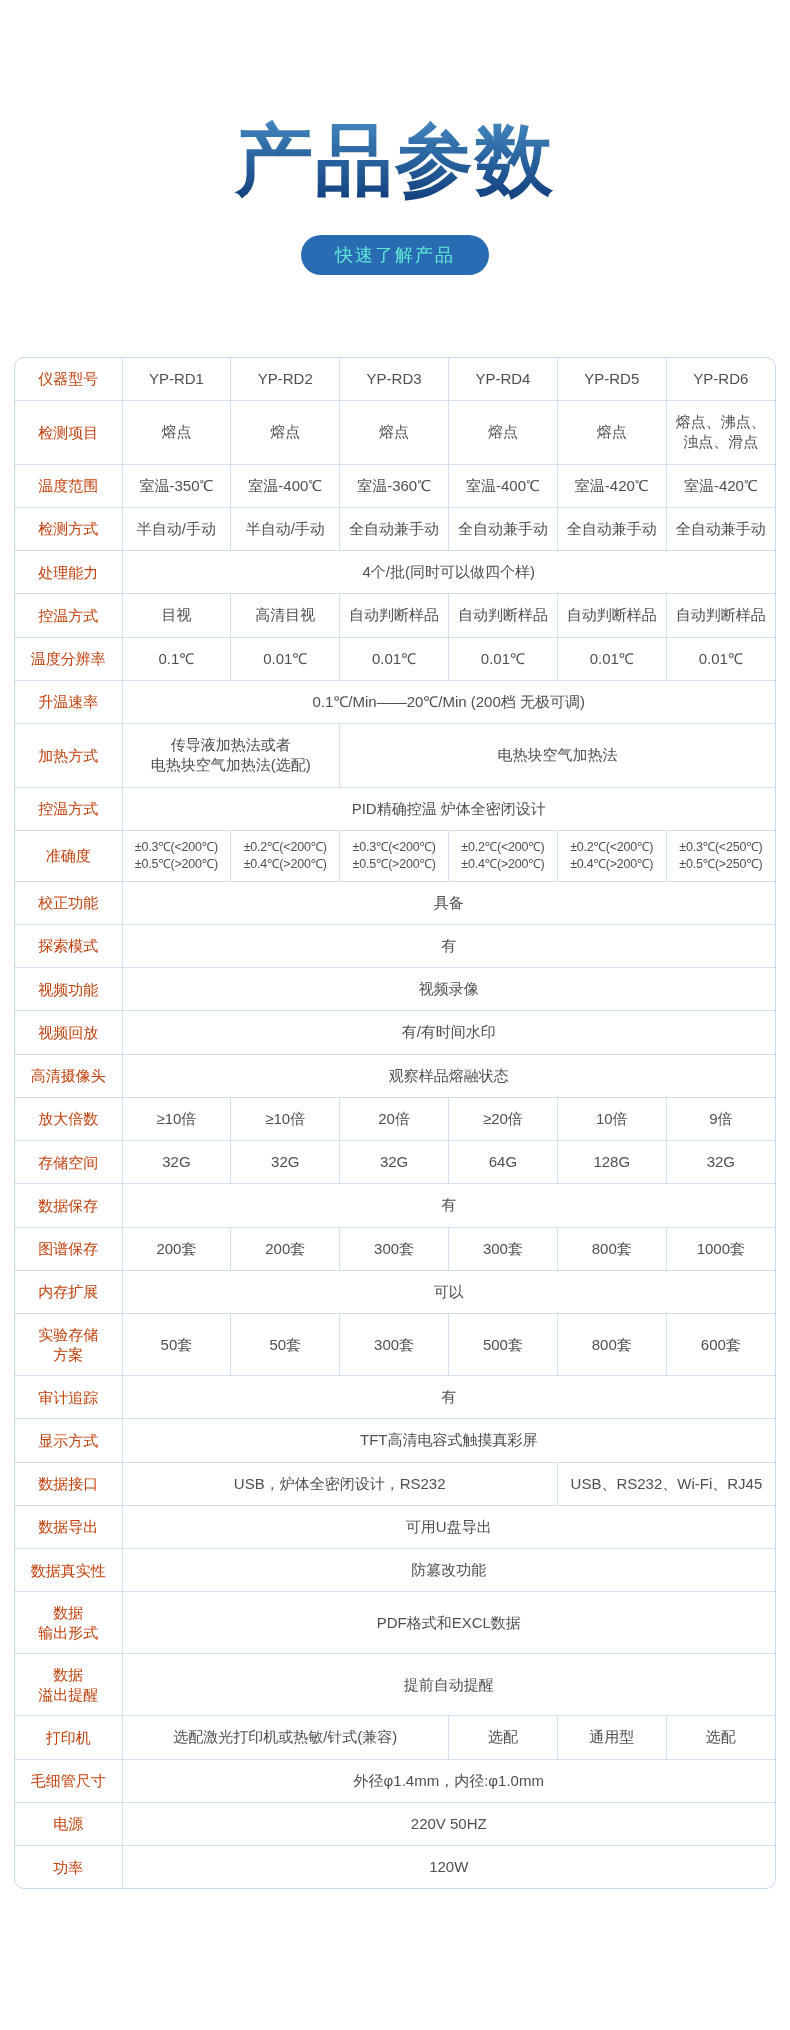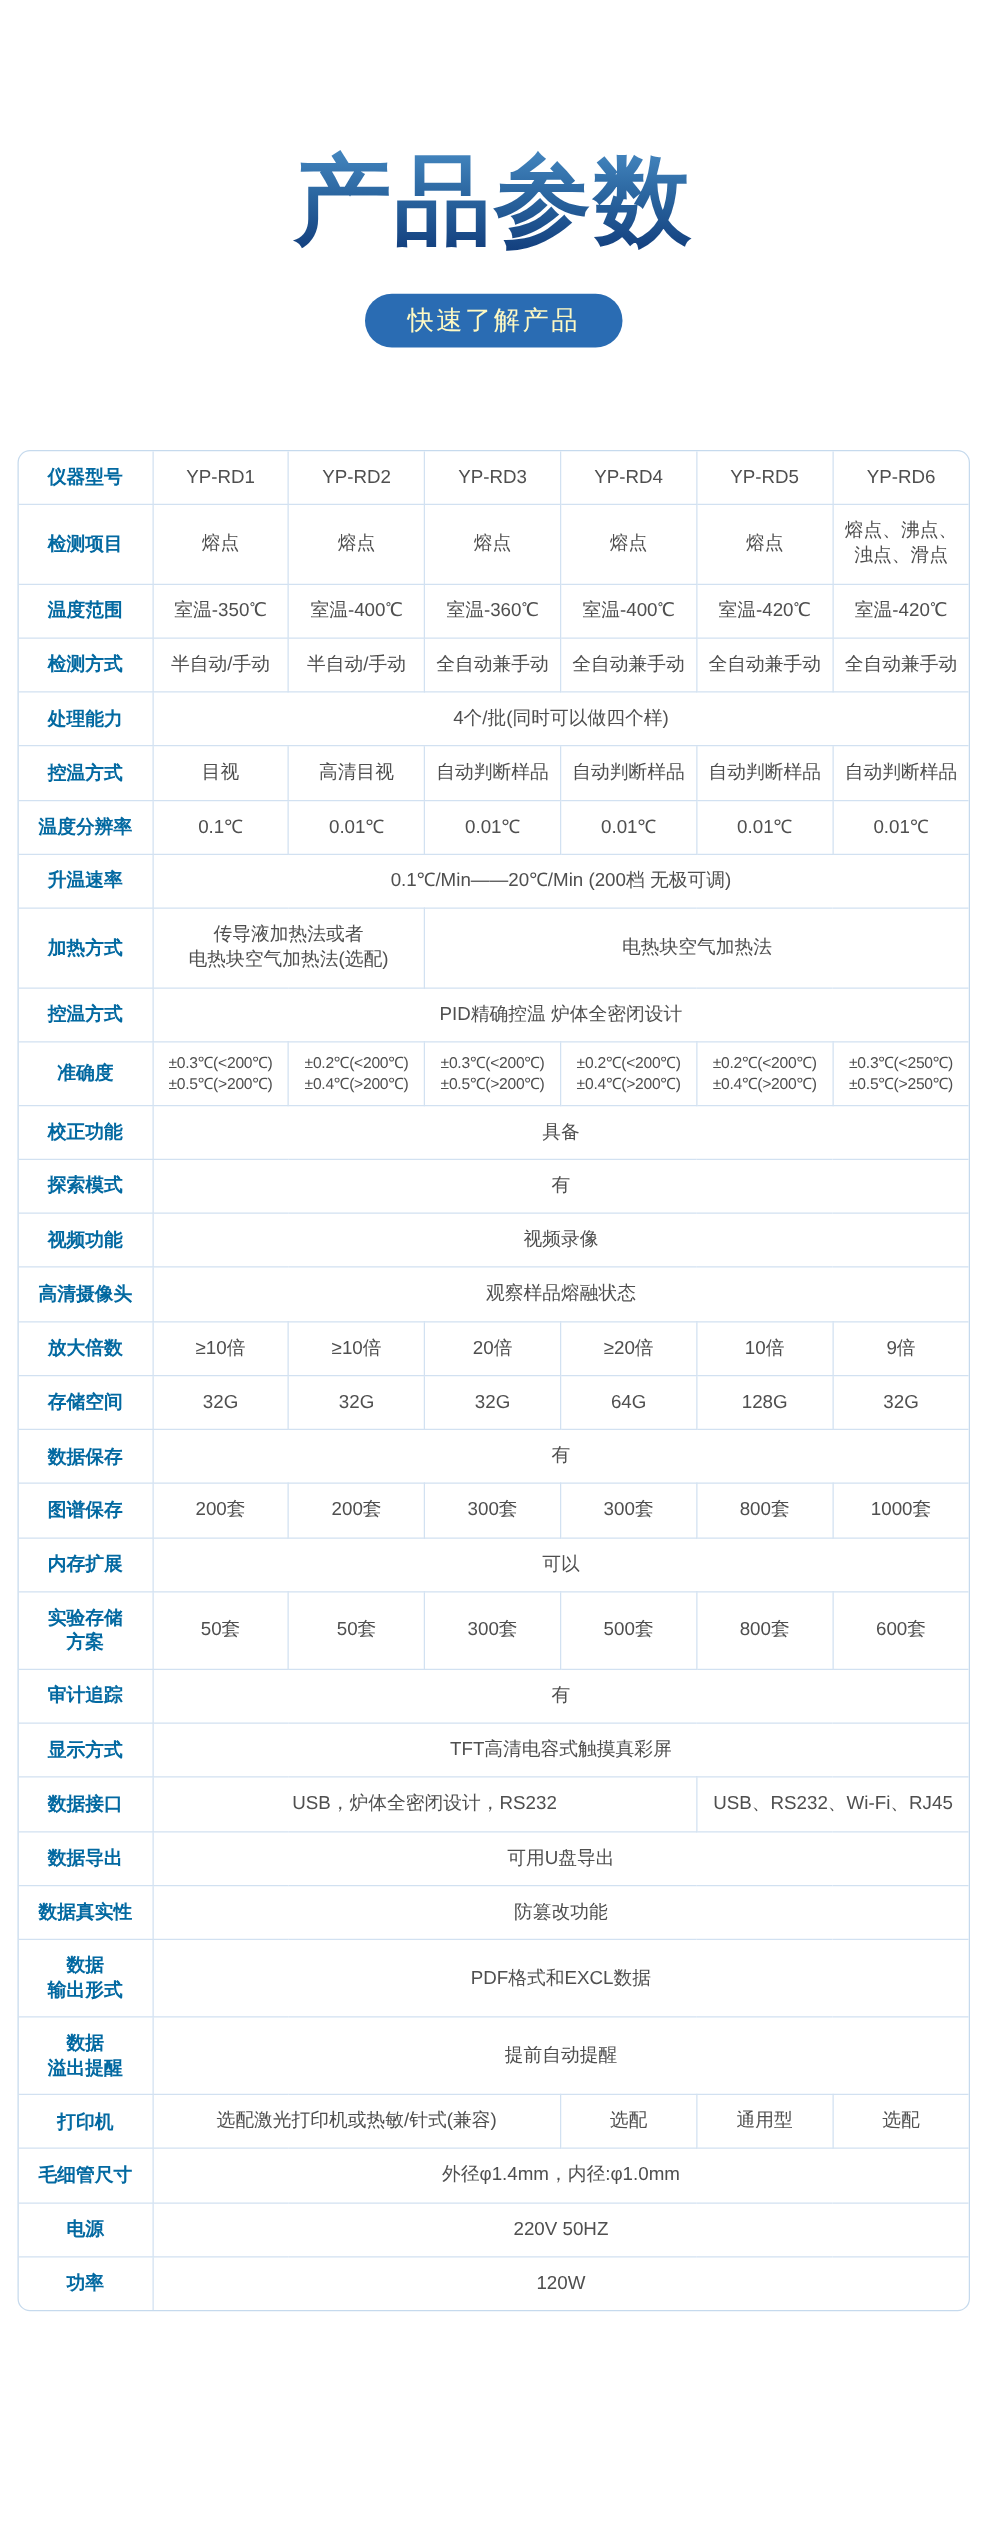--- a/index.html
+++ b/index.html
@@ -16,43 +16,43 @@
   }
   @supports ((-webkit-background-clip:text) or (background-clip:text)) {
     .page-title {
       background:linear-gradient(180deg,#4486bf 0%, #2a659f 45%, #123e7d 100%);
       -webkit-background-clip:text; background-clip:text;
       color:transparent;
     }
   }
   .cta {
     display:inline-block; margin-top:33px;
-    background:#2a6cb3; color:#fef9c3;
-    font-size:21px; line-height:1; letter-spacing:2px;
+    background:#2a6cb3; color:#5eead4;
+    font-size:18px; line-height:1; letter-spacing:2px;
     padding:11px 34px; border-radius:24px; border:none;
     font-family:"Liberation Sans", sans-serif; cursor:pointer;
   }
   .table-wrap {
     margin:82px 14px 0 14px;
     border:1px solid #c6daed; border-radius:10px;
     overflow:hidden; background:#ffffff;
   }
   table.spec {
     width:100%; border-collapse:collapse; border-style:hidden;
     table-layout:fixed;
   }
   table.spec th, table.spec td {
     border:1px solid #d2e1f1;
     text-align:center; vertical-align:middle;
     padding:11px 3px;
     font-size:15px; line-height:1.35;
     white-space:pre-line; word-break:break-all;
   }
   table.spec th {
-    font-weight:bold; color:#0369a1; line-height:1.3;
+    font-weight:normal; color:#c2410c; line-height:1.3;
   }
   table.spec td { color:#4f4f4f; }
   tr.small td { font-size:12.5px; padding:8px 1px; letter-spacing:-0.2px; }
 </style>
 </head>
 <body>
 
 <div class="hero">
   <h1 class="page-title">产品参数</h1>
   <div>
@@ -166,20 +166,24 @@
         </tr>
         <tr>
           <th>探索模式</th>
           <td colspan="6">有</td>
         </tr>
         <tr>
           <th>视频功能</th>
           <td colspan="6">视频录像</td>
         </tr>
         <tr>
+          <th>视频回放</th>
+          <td colspan="6">有/有时间水印</td>
+        </tr>
+        <tr>
           <th>高清摄像头</th>
           <td colspan="6">观察样品熔融状态</td>
         </tr>
         <tr>
           <th>放大倍数</th>
           <td>≥10倍</td>
           <td>≥10倍</td>
           <td>20倍</td>
           <td>≥20倍</td>
           <td>10倍</td>

